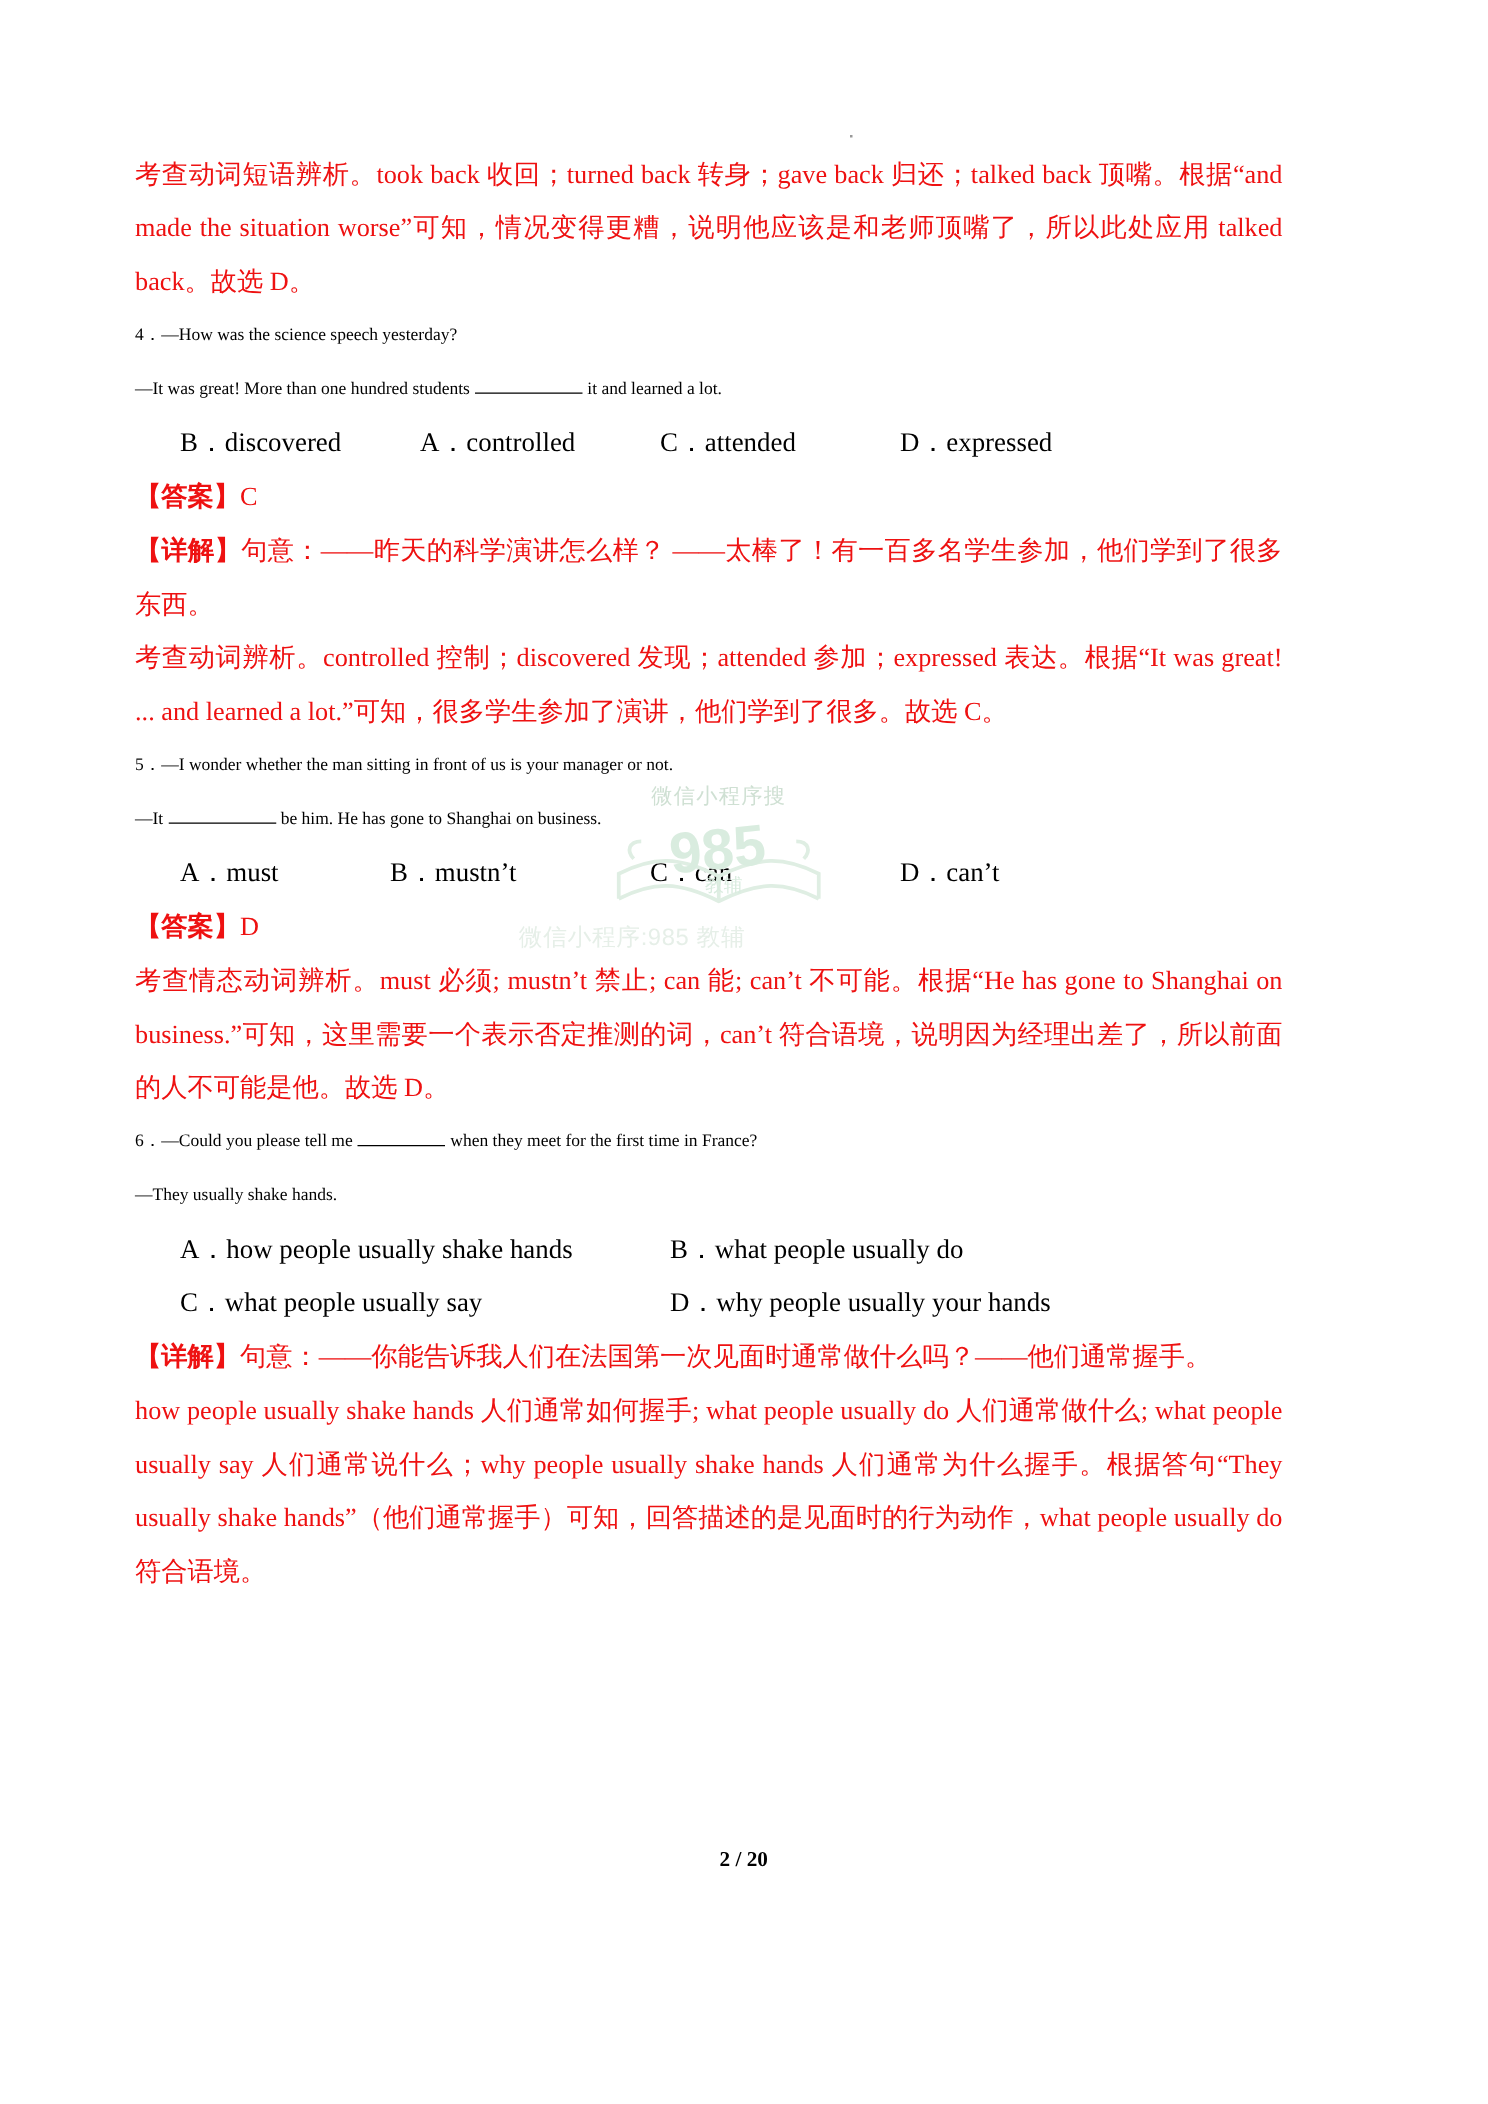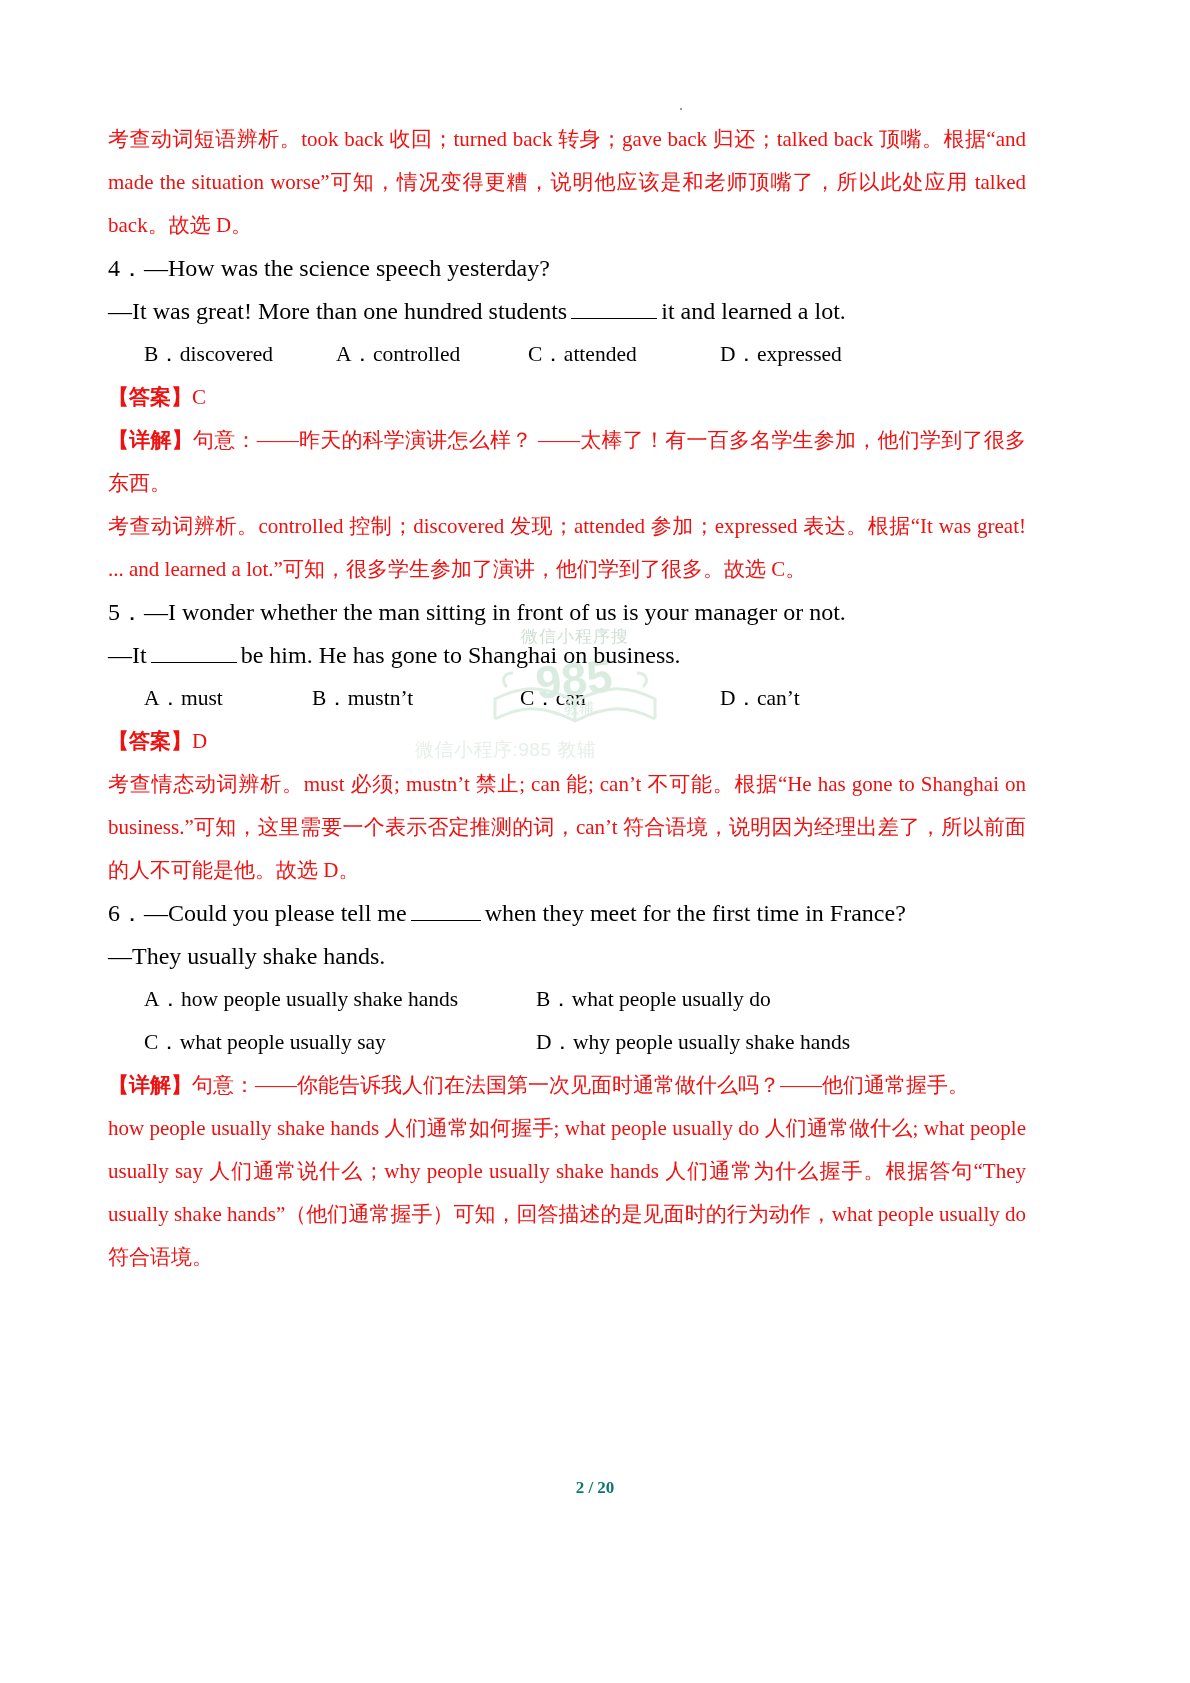--- a/index.html
+++ b/index.html
@@ -73,21 +73,21 @@
     text-align: justify;
     margin: 0;
   }
   .analysis {
     color: #ee1111;
     font-size: 21px;
     line-height: 43px;
   }
   .qline {
     color: #000000;
-    font-size: 24px;
+    font-size: 14px;
     line-height: 43px;
   }
   .q-num-line {
     text-indent: 0;
   }
   .opts {
     color: #000;
     font-size: 21.5px;
     line-height: 43px;
     padding-left: 36px;
@@ -117,21 +117,21 @@
     font-weight: bold;
   }
   .footer {
     position: absolute;
     left: 0;
     top: 1478px;
     width: 1190px;
     text-align: center;
     font-size: 17px;
     font-weight: bold;
-    color: #0f766e;
+    color: #000000;
     font-family: "Liberation Serif", serif;
   }
   .tiny-dot {
     position: absolute;
     left: 680px;
     top: 108px;
     width: 2px;
     height: 2px;
     background: #999;
   }
@@ -231,21 +231,21 @@
         </span>
         <span class="opt">
           <span>B．</span><span>what people usually do</span>
         </span>
       </div>
       <div class="opts-2col">
         <span class="opt" style="width:392px">
           <span>C．</span><span>what people usually say</span>
         </span>
         <span class="opt">
-          <span>D．</span><span>why people usually shake hands</span>
+          <span>D．</span><span>why people usually your hands</span>
         </span>
       </div>
       <p class="blk analysis">
         <span class="ans-mark">【详解】</span><span>句意：——你能告诉我人们在法国第一次见面时通常做什么吗？——他们通常握手。</span>
       </p>
       <p class="blk analysis">how people usually shake hands 人们通常如何握手; what people usually do 人们通常做什么; what people usually say 人们通常说什么；why people usually shake hands 人们通常为什么握手。根据答句“They usually shake hands”（他们通常握手）可知，回答描述的是见面时的行为动作，what people usually do 符合语境。</p>
     </div>
 
   </div>
 

